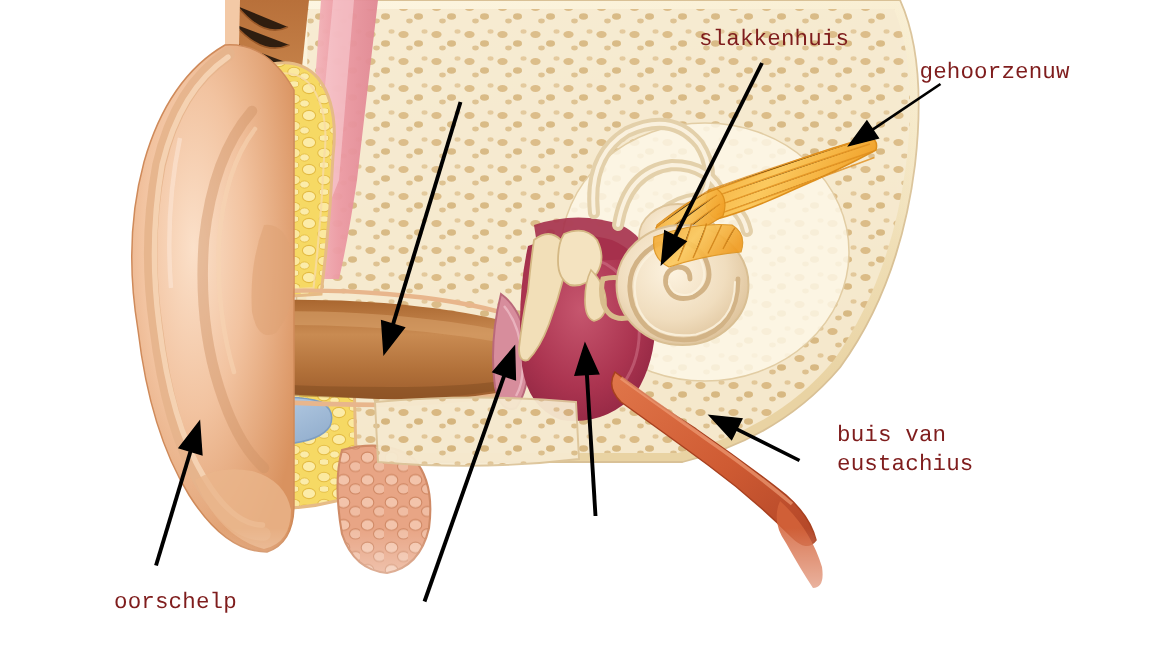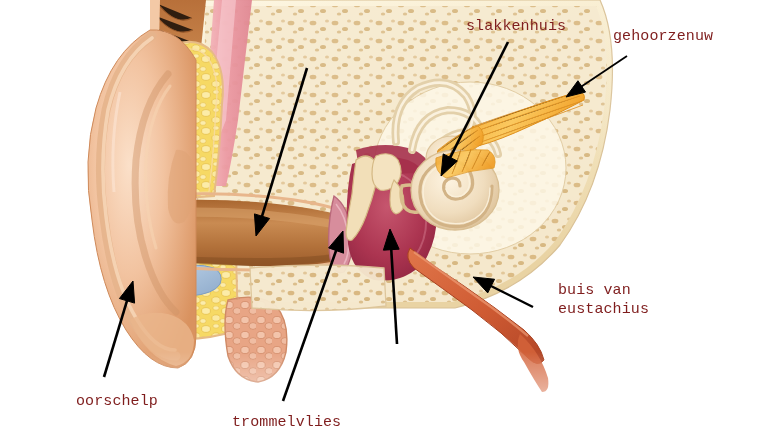--- a/index.html
+++ b/index.html
@@ -340,22 +340,21 @@
         <line x1="283" y1="401" x2="337.10242751373335" y2="247.70978871108878" stroke="#000000" stroke-width="2.6" stroke-linecap="butt"></line>
         <polygon points="343,231 343.5630206991686,253.1713668431224 328.64491362188727,247.90615258055252" fill="#000000"></polygon>
         <line x1="104" y1="377" x2="127.8757832660666" y2="297.9629243606071" stroke="#000000" stroke-width="2.6" stroke-linecap="butt"></line>
         <polygon points="133,281 134.58030253754526,303.12214148516887 119.43620189506197,298.547361082752" fill="#000000"></polygon>
       </g>
   </svg>
 
 
   <div class="label" style="left:466px; top:17px;">slakkenhuis</div>
 
-  <div class="label" style="left:613px; top:27px;">gehoorzenuw</div>
+  <div class="label" style="left:613px; top:39px;">gehoorzenuw</div>
 
   <div class="label" style="left:558px; top:281px;">buis van<br>eustachius</div>
 
 
-  <div class="label" style="left:232px; top:413px;">trommelvlies</div>
 
   <div class="label" style="left:76px; top:392px;">oorschelp</div>
 
 </div>
 
 </body></html>

